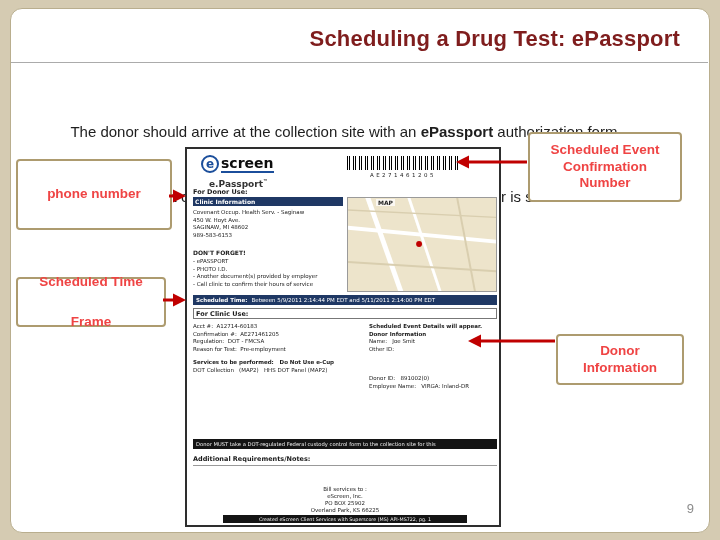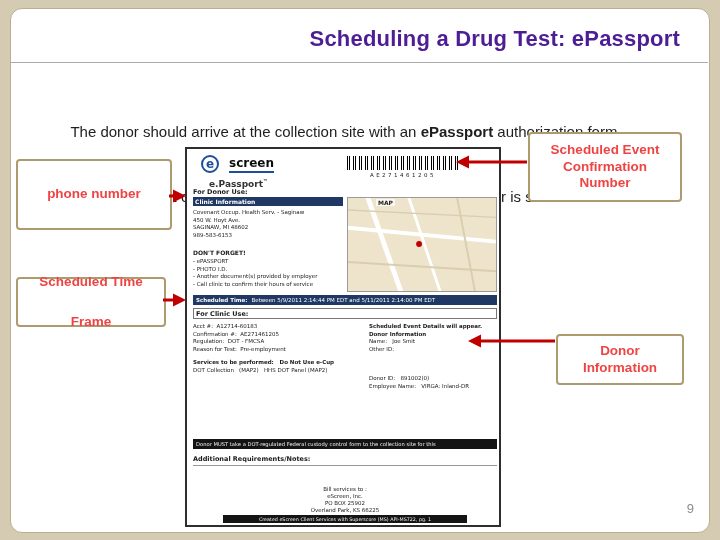--- a/index.html
+++ b/index.html
@@ -7,21 +7,21 @@
     width:720px;height:540px;position:relative;overflow:hidden;
     background:#D5CBB2;
     font-family:"Liberation Sans",sans-serif;
   }
   .frame{
     position:absolute;left:10px;top:8px;width:698px;height:523px;
     background:#FFFFFF;border:1px solid #B9AE8E;border-radius:12px;
   }
   .title{
     position:absolute;top:26px;right:40px;
-    font-size:22px;font-weight:bold;color:#4c1d95;letter-spacing:.2px;
+    font-size:22px;font-weight:bold;color:#7f1d1d;letter-spacing:.2px;
   }
   .title-rule{position:absolute;top:62px;left:11px;width:697px;height:1px;background:#ABABAB;}
   .body-text{
     position:absolute;top:78px;left:0;width:692px;text-align:center;
     font-size:15px;line-height:21.5px;color:#1E1E1E;white-space:pre-wrap;
   }
   .callout{
     position:absolute;background:#FFFFFF;border:2px solid #AD9B6F;border-radius:4px;
     display:flex;flex-direction:column;justify-content:center;
     text-align:center;font-weight:bold;font-size:13.5px;line-height:16.5px;color:#ef4444;
@@ -33,21 +33,21 @@
   }
   .doc *{box-sizing:border-box}
   .abs{position:absolute}
   .t{font-size:5.5px;line-height:7.5px;color:#1A1A1A;white-space:pre-wrap;}
   .tb{font-weight:bold}
   .logo-e{
     width:18px;height:18px;border:2.5px solid #1B4E9B;border-radius:50%;
     color:#1B4E9B;font-weight:bold;font-size:12px;line-height:12px;
     display:flex;align-items:center;justify-content:center;
   }
-  .logo-text{font-size:12px;font-weight:bold;color:#0D0D0D;border-bottom:2px solid #1B4E9B;margin-left:10px;line-height:15px;}
+  .logo-text{font-size:14px;font-weight:bold;color:#0D0D0D;border-bottom:2px solid #1B4E9B;margin-left:2px;line-height:15px;}
   .barcode{
     background:repeating-linear-gradient(90deg,#000 0 1px,#fff 1px 2px,#000 2px 3px,#fff 3px 6px);
   }
   .navy-bar{background:#1F3864;color:#FFFFFF;}
   .dark-bar{background:#141414;color:#F2F2F2;}
   .page-number{position:absolute;right:26px;top:501px;font-size:13px;color:#8C8C8C;}
   svg.arrows{position:absolute;left:0;top:0;pointer-events:none;}
 </style>
 </head>
 <body>

